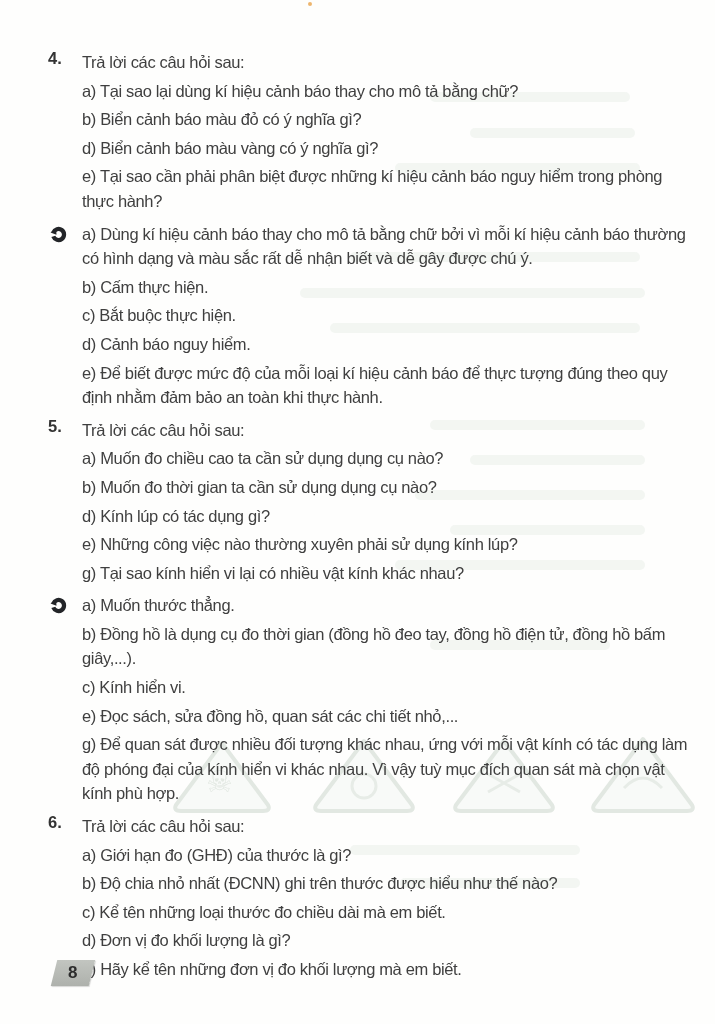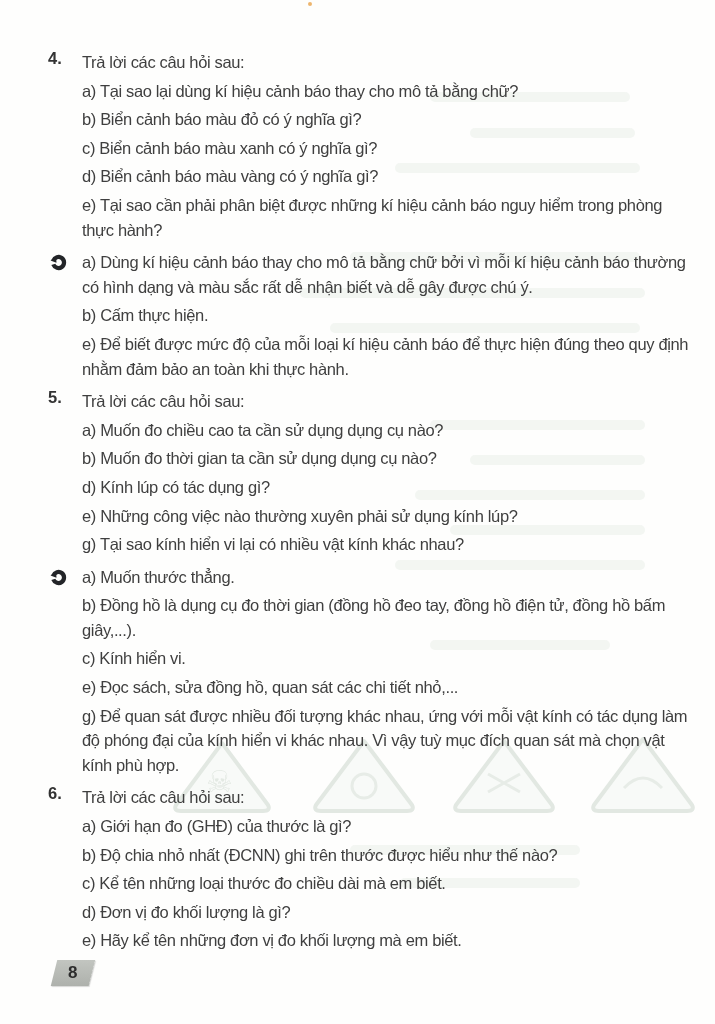--- a/index.html
+++ b/index.html
@@ -103,36 +103,37 @@
   </div>
 
   <div class="content">
 
     <div class="block-q">
       <div class="qnum">4.</div>
       <div class="qbody">
         <p class="line">Trả lời các câu hỏi sau:</p>
         <p class="line">a) Tại sao lại dùng kí hiệu cảnh báo thay cho mô tả bằng chữ?</p>
         <p class="line">b) Biển cảnh báo màu đỏ có ý nghĩa gì?</p>
-        <p class="line">c) Biển cảnh báo màu xanh có ý nghĩa gì?</p>
         <p class="line">d) Biển cảnh báo màu vàng có ý nghĩa gì?</p>
         <p class="line">e) Tại sao cần phải phân biệt được những kí hiệu cảnh báo nguy hiểm trong phòng thực hành?</p>
       </div>
     </div>
 
     <div class="block-a">
       <span class="bullet">
         <svg width="17" height="17" viewBox="0 0 20 20">
           <path d="M3.9 7.8 A6.5 6.5 0 1 1 3.9 12.2" fill="none" stroke="#232528" stroke-width="5"></path>
           <path d="M0.6 7.6 L7.4 3.2 L7.6 10.4 Z" fill="#232528"></path>
         </svg>
       </span>
       <p class="line">a) Dùng kí hiệu cảnh báo thay cho mô tả bằng chữ bởi vì mỗi kí hiệu cảnh báo thường có hình dạng và màu sắc rất dễ nhận biết và dễ gây được chú ý.</p>
       <p class="line">b) Cấm thực hiện.</p>
-      <p class="line">e) Để biết được mức độ của mỗi loại kí hiệu cảnh báo để thực hiện đúng theo quy định nhằm đảm bảo an toàn khi thực hành.</p>
+      <p class="line">c) Bắt buộc thực hiện.</p>
+      <p class="line">d) Cảnh báo nguy hiểm.</p>
+      <p class="line">e) Để biết được mức độ của mỗi loại kí hiệu cảnh báo để thực tượng đúng theo quy định nhằm đảm bảo an toàn khi thực hành.</p>
     </div>
 
     <div class="block-q">
       <div class="qnum">5.</div>
       <div class="qbody">
         <p class="line">Trả lời các câu hỏi sau:</p>
         <p class="line">a) Muốn đo chiều cao ta cần sử dụng dụng cụ nào?</p>
         <p class="line">b) Muốn đo thời gian ta cần sử dụng dụng cụ nào?</p>
         <p class="line">d) Kính lúp có tác dụng gì?</p>
         <p class="line">e) Những công việc nào thường xuyên phải sử dụng kính lúp?</p>

